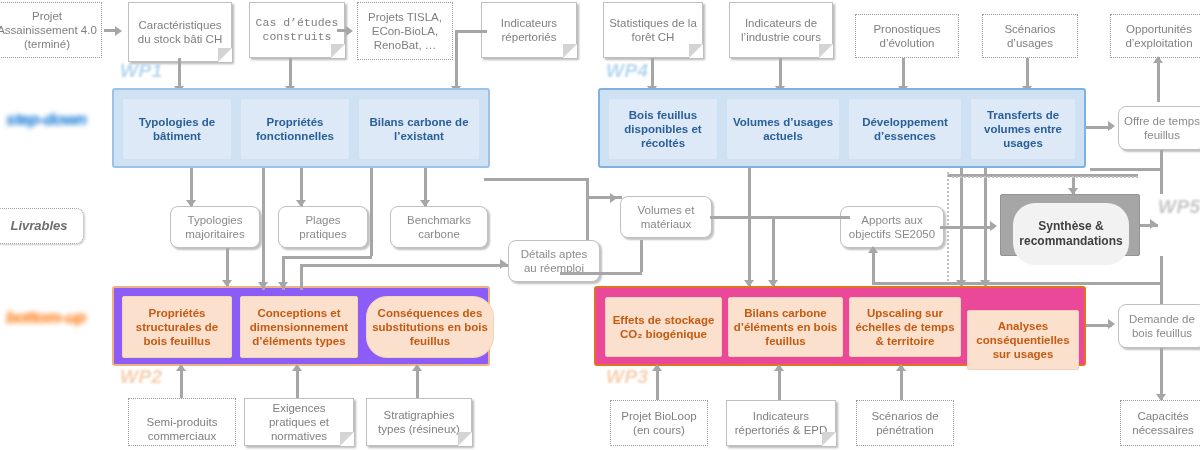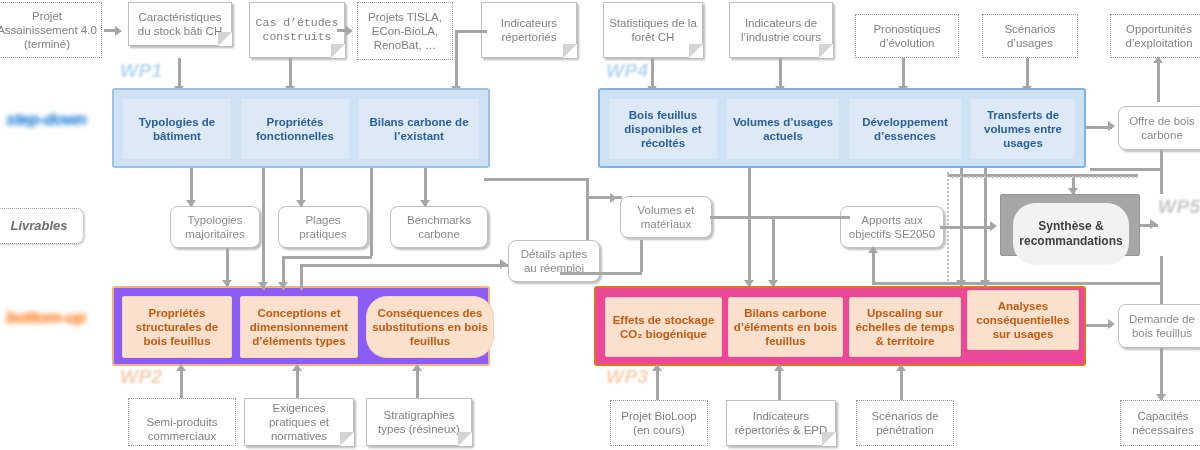--- a/index.html
+++ b/index.html
@@ -95,21 +95,21 @@
 </style>
 </head>
 <body>
 
 <div id="canvas">
 
   <div class="abs note dotted" style="left:-8px;top:2px;width:110px;height:56px;">
     <span>Projet Assainissement 4.0 (terminé)</span>
   </div>
 
-  <div class="abs note folded" style="left:128px;top:2px;width:104px;height:44px;">
+  <div class="abs note folded" style="left:128px;top:2px;width:104px;height:60px;">
     <span>Caractéristiques du stock bâti CH</span>
   </div>
 
   <div class="abs note folded" style="left:249px;top:2px;width:96px;height:56px;font-family:Liberation Mono, monospace;">
     <span>Cas d’études construits</span>
   </div>
 
   <div class="abs note dotted" style="left:357px;top:2px;width:96px;height:58px;">
     <span>Projets TISLA, ECon-BioLA, RenoBat, …</span>
   </div>
@@ -213,21 +213,21 @@
   <div class="abs band orange-dark" style="left:594px;top:286px;width:492px;height:80px;">
     <div class="cell orange" style="left:9px;top:9px;width:117px;height:60px;">
       <span>Effets de stockage CO₂ biogénique</span>
     </div>
     <div class="cell orange" style="left:132px;top:9px;width:115px;height:60px;">
       <span>Bilans carbone d’éléments en bois feuillus</span>
     </div>
     <div class="cell orange" style="left:253px;top:9px;width:112px;height:60px;">
       <span>Upscaling sur échelles de temps &amp; territoire</span>
     </div>
-    <div class="cell orange" style="left:371px;top:2px;width:112px;height:60px;">
+    <div class="cell orange" style="left:371px;top:22px;width:112px;height:60px;">
       <span>Analyses conséquentielles sur usages</span>
     </div>
   </div>
 
   <div class="abs deliv label" style="left:-6px;top:208px;width:90px;height:36px;">
     <span>Livrables</span>
   </div>
 
   <div class="abs deliv" style="left:170px;top:206px;width:90px;height:42px;">
     <span>Typologies majoritaires</span>
@@ -247,21 +247,21 @@
 
   <div class="abs deliv" style="left:620px;top:196px;width:92px;height:42px;">
     <span>Volumes et matériaux</span>
   </div>
 
   <div class="abs deliv" style="left:840px;top:206px;width:104px;height:42px;">
     <span>Apports aux objectifs SE2050</span>
   </div>
 
   <div class="abs deliv" style="left:1118px;top:106px;width:88px;height:44px;">
-    <span>Offre de bois carbone</span>
+    <span>Offre de temps feuillus</span>
   </div>
 
   <div class="abs deliv" style="left:1118px;top:304px;width:88px;height:44px;">
     <span>Demande de bois feuillus</span>
   </div>
 
   <div class="abs synth-outer" style="left:1000px;top:194px;width:140px;height:62px;">
     <div class="synth-inner" style="left:12px;top:8px;width:116px;height:62px;">
       <span>Synthèse &amp; recommandations</span>
     </div>

